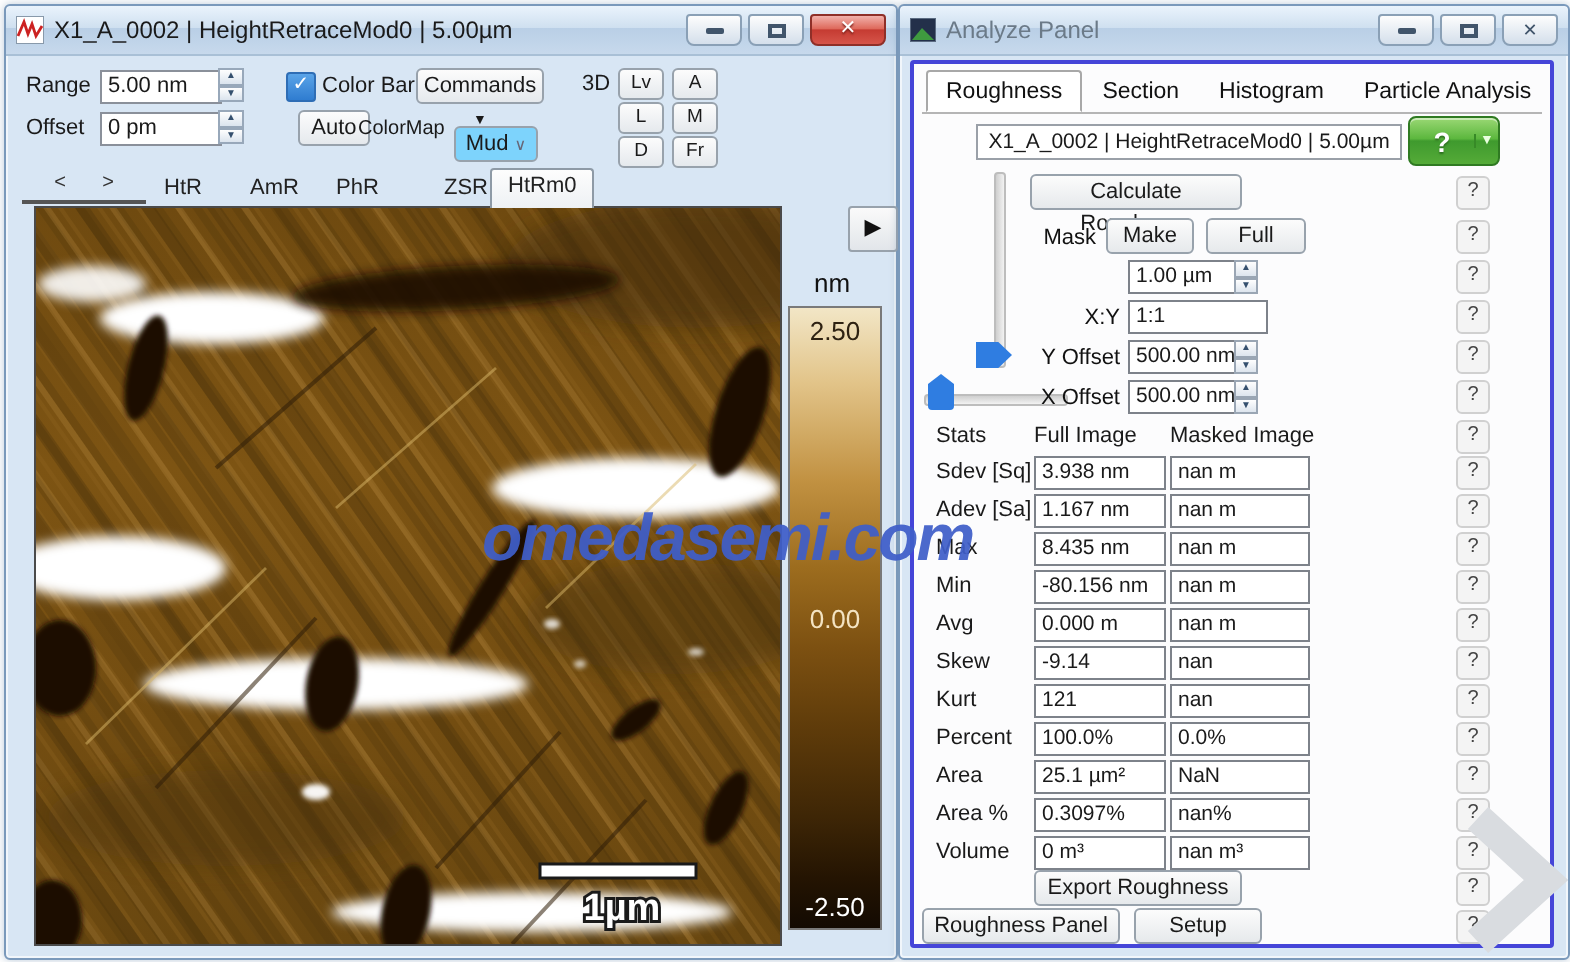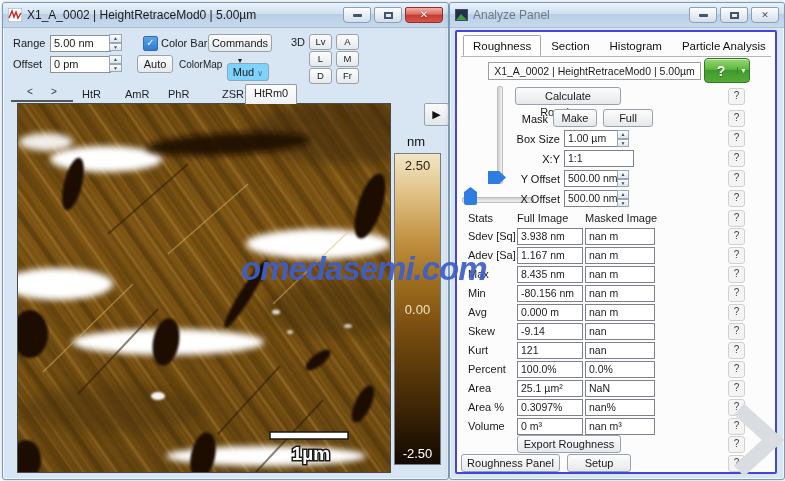--- a/index.html
+++ b/index.html
@@ -130,21 +130,21 @@
     <span style="font-size:7px;">▼</span>
   </span>
   <span class="lbl" style="left:288px;top:31px;font-size:11px;">3D</span>
 
   <span class="lbl" style="left:10px;top:53px;">Offset</span>
   <span class="field" style="left:47px;top:53px;width:53px;">0 pm</span>
   <span class="spin" style="left:106px;top:52px;">
       <i>▲</i>
       <i>▼</i>
     </span>
-  <span class="btn" style="left:134px;top:52px;width:34px;">Auto</span>
+  <span class="btn" style="left:146px;top:52px;width:34px;">Auto</span>
   <span class="lbl" style="left:176px;top:53px;font-size:10px;">ColorMap</span>
   <span class="btn" style="left:224px;top:60px;width:40px;background:#7dd3fc;">
     <span>Mud</span>
     <span style="font-size:8px;color:#667;">∨</span>
   </span>
 
   <span class="btn smallbtn" style="left:306px;top:31px;">Lv</span>
   <span class="btn smallbtn" style="left:333px;top:31px;">A</span>
   <span class="btn smallbtn" style="left:306px;top:48px;">L</span>
   <span class="btn smallbtn" style="left:333px;top:48px;">M</span>
@@ -291,21 +291,20 @@
     </div>
 
     <div class="prow" style="top:78px;">
       <span class="plabel" style="left:3px;width:88px;">Mask</span>
       <span class="pbtn" style="left:96px;width:42px;">Make</span>
       <span class="pbtn" style="left:146px;width:48px;">Full</span>
       <span class="help">?</span>
     </div>
 
     <div class="prow" style="top:98px;">
-      <span class="plabel" style="left:0;width:103px;">Box Size</span>
       <span class="pfield" style="left:107px;width:50px;">1.00 µm</span>
       <span class="pspin" style="left:160px;">
           <i>▲</i>
           <i>▼</i>
         </span>
       <span class="help">?</span>
     </div>
 
     <div class="prow" style="top:118px;">
       <span class="plabel" style="left:0;width:103px;">X:Y</span>

